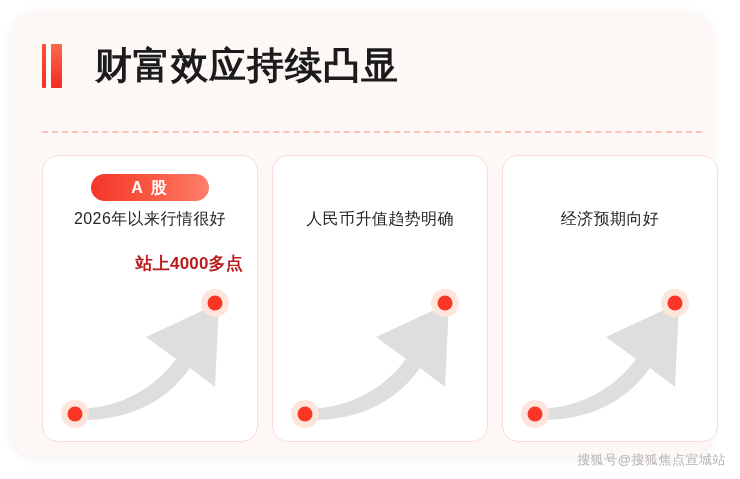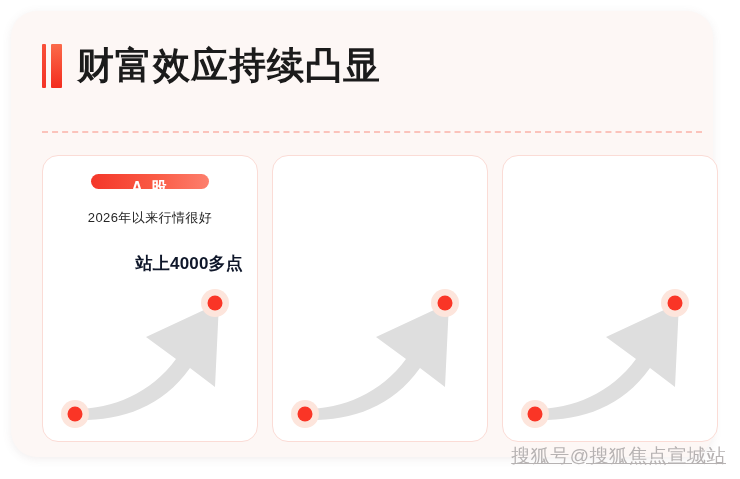--- a/index.html
+++ b/index.html
@@ -63,20 +63,21 @@
     background: linear-gradient(180deg, #fb6a4a 0%, #f32c1e 100%);
     border-radius: 1px;
   }
   .page-title {
     font-size: 37px;
     font-weight: bold;
     color: #1b1b1b;
     letter-spacing: 1px;
     line-height: 44px;
     white-space: nowrap;
+    margin-left: 18px;
   }
 
   
   .divider {
     position: absolute;
     left: 31px;
     top: 120px;
     width: 660px;
     height: 0;
     border-top: 2px dashed #fbc3bb;
@@ -101,53 +102,53 @@
     box-sizing: border-box;
     overflow: hidden;
   }
 
   .badge {
     position: absolute;
     left: 50%;
     transform: translateX(-50%);
     top: 18px;
     min-width: 118px;
-    height: 15px;
+    height: 27px;
     line-height: 27px;
     text-align: center;
     border-radius: 14px;
     background: linear-gradient(90deg, #f4372a 0%, #fa5b45 55%, #fd7f6d 100%);
     color: #ffffff;
     font-size: 16px;
     font-weight: bold;
     letter-spacing: 2px;
     padding: 0 14px;
     box-sizing: border-box;
     white-space: nowrap;
   }
 
   .card-subtitle {
     position: absolute;
     top: 53px;
     left: 0;
     width: 100%;
     text-align: center;
-    font-size: 13px;
+    font-size: 16px;
     color: #262626;
     letter-spacing: 0.4px;
     white-space: nowrap;
   }
 
   .card-highlight {
     position: absolute;
     top: 96px;
     right: 14px;
     font-size: 17px;
     font-weight: bold;
-    color: #0f172a;
+    color: #b91c1c;
     letter-spacing: 0.2px;
     white-space: nowrap;
   }
 
   .arrow-wrap {
     position: absolute;
     left: 0;
     bottom: 0;
     width: 216px;
     height: 160px;
@@ -156,25 +157,24 @@
     display: block;
     width: 216px;
     height: 160px;
   }
 
   
   .watermark {
     position: absolute;
     right: 14px;
     bottom: 10px;
-    font-size: 19px;
+    font-size: 13px;
     color: #b6b2b2;
     letter-spacing: 0.5px;
     white-space: nowrap;
-    text-decoration: underline;
   }
 </style>
 </head>
 <body>
 
 <div id="stage">
 
   <div class="panel">
 
     <div class="header">
@@ -198,32 +198,34 @@
             <path d="M32 128 C 70 128, 108 112, 133 78 L 103 56 L 176 22 L 172 106 L 147 87 C 118 128, 76 140, 32 139 Z" fill="#dedede"></path>
             <circle cx="172" cy="22" r="14" fill="#fde5dc"></circle>
             <circle cx="172" cy="22" r="7.5" fill="#fa3526"></circle>
             <circle cx="32" cy="133" r="14" fill="#fde5dc"></circle>
             <circle cx="32" cy="133" r="7.5" fill="#fa3526"></circle>
           </svg>
         </div>
       </div>
 
       <div class="card">
+        <div class="card-subtitle">人民币升值趋势明确</div>
         <div class="arrow-wrap">
           <svg viewBox="0 0 216 160" xmlns="http://www.w3.org/2000/svg">
             <path d="M32 128 C 70 128, 108 112, 133 78 L 103 56 L 176 22 L 172 106 L 147 87 C 118 128, 76 140, 32 139 Z" fill="#dedede"></path>
             <circle cx="172" cy="22" r="14" fill="#fde5dc"></circle>
             <circle cx="172" cy="22" r="7.5" fill="#fa3526"></circle>
             <circle cx="32" cy="133" r="14" fill="#fde5dc"></circle>
             <circle cx="32" cy="133" r="7.5" fill="#fa3526"></circle>
           </svg>
         </div>
       </div>
 
       <div class="card">
+        <div class="card-subtitle">经济预期向好</div>
         <div class="arrow-wrap">
           <svg viewBox="0 0 216 160" xmlns="http://www.w3.org/2000/svg">
             <path d="M32 128 C 70 128, 108 112, 133 78 L 103 56 L 176 22 L 172 106 L 147 87 C 118 128, 76 140, 32 139 Z" fill="#dedede"></path>
             <circle cx="172" cy="22" r="14" fill="#fde5dc"></circle>
             <circle cx="172" cy="22" r="7.5" fill="#fa3526"></circle>
             <circle cx="32" cy="133" r="14" fill="#fde5dc"></circle>
             <circle cx="32" cy="133" r="7.5" fill="#fa3526"></circle>
           </svg>
         </div>
       </div>

